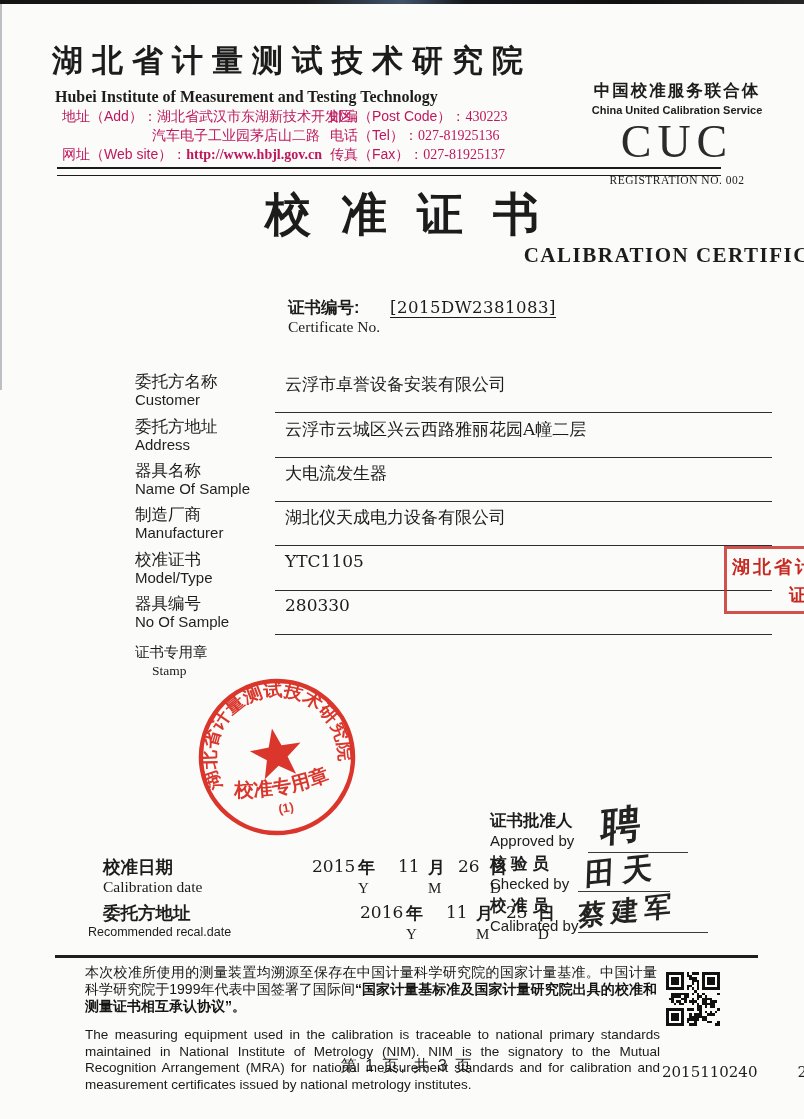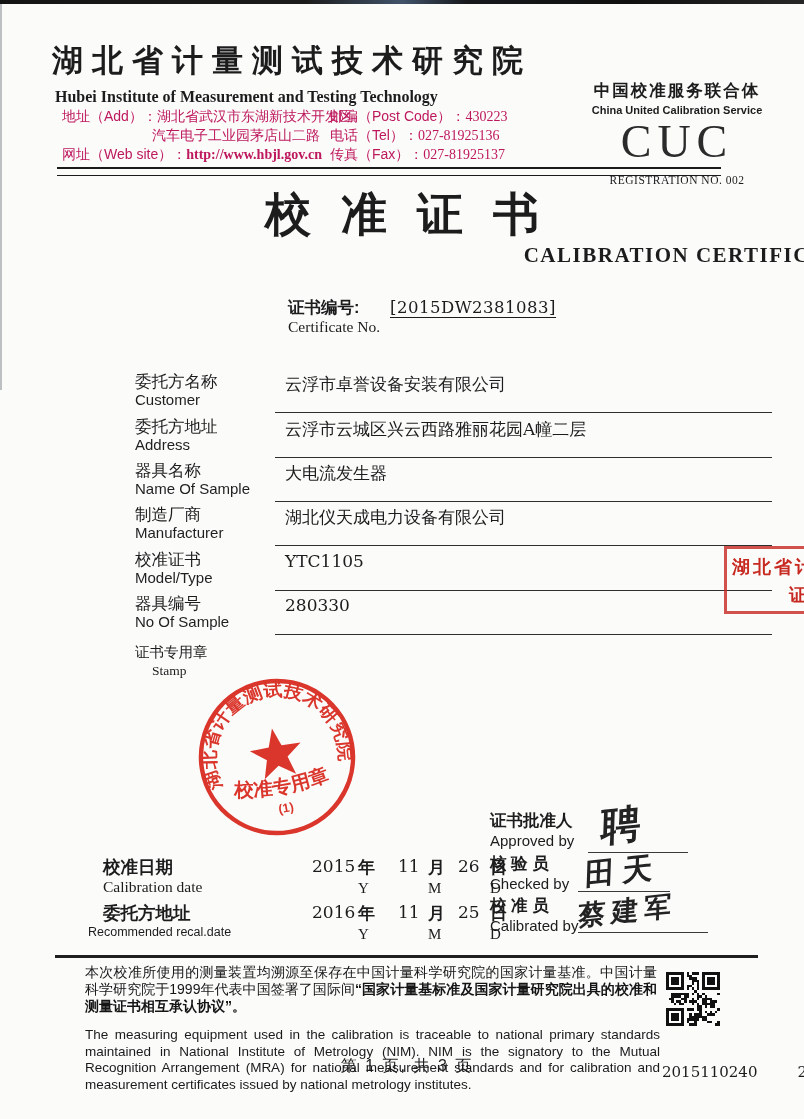--- a/index.html
+++ b/index.html
@@ -189,21 +189,21 @@
     <span style="width:40px;"><span class="dv-cjk">年</span><br><span class="dv-letter">Y</span></span>
     <span class="dv-num" style="width:30px;">11</span>
     <span style="width:30px;"><span class="dv-cjk">月</span><br><span class="dv-letter">M</span></span>
     <span class="dv-num" style="width:32px;">26</span>
     <span style="width:24px;"><span class="dv-cjk">日</span><br><span class="dv-letter">D</span></span>
   </div>
 
   <div class="abs date-cn" style="left:103px;top:901px;">委托方地址</div>
   <div class="abs date-en2" style="left:88px;top:925px;">Recommended recal.date</div>
   <div class="abs date-vals" style="left:312px;top:902px;">
-    <span class="dv-num" style="width:46px;">2016</span>
+    <span class="dv-num" style="width:46px;margin-left:48px;">2016</span>
     <span style="width:40px;"><span class="dv-cjk">年</span><br><span class="dv-letter">Y</span></span>
     <span class="dv-num" style="width:30px;">11</span>
     <span style="width:30px;"><span class="dv-cjk">月</span><br><span class="dv-letter">M</span></span>
     <span class="dv-num" style="width:32px;">25</span>
     <span style="width:24px;"><span class="dv-cjk">日</span><br><span class="dv-letter">D</span></span>
   </div>
 
   <div class="abs signer-cn" style="left:490px;top:810px;">证书批准人</div>
   <div class="abs signer-en" style="left:490px;top:832px;">Approved by</div>
   <div class="abs sig-line" style="left:588px;top:852px;width:100px;"></div>

